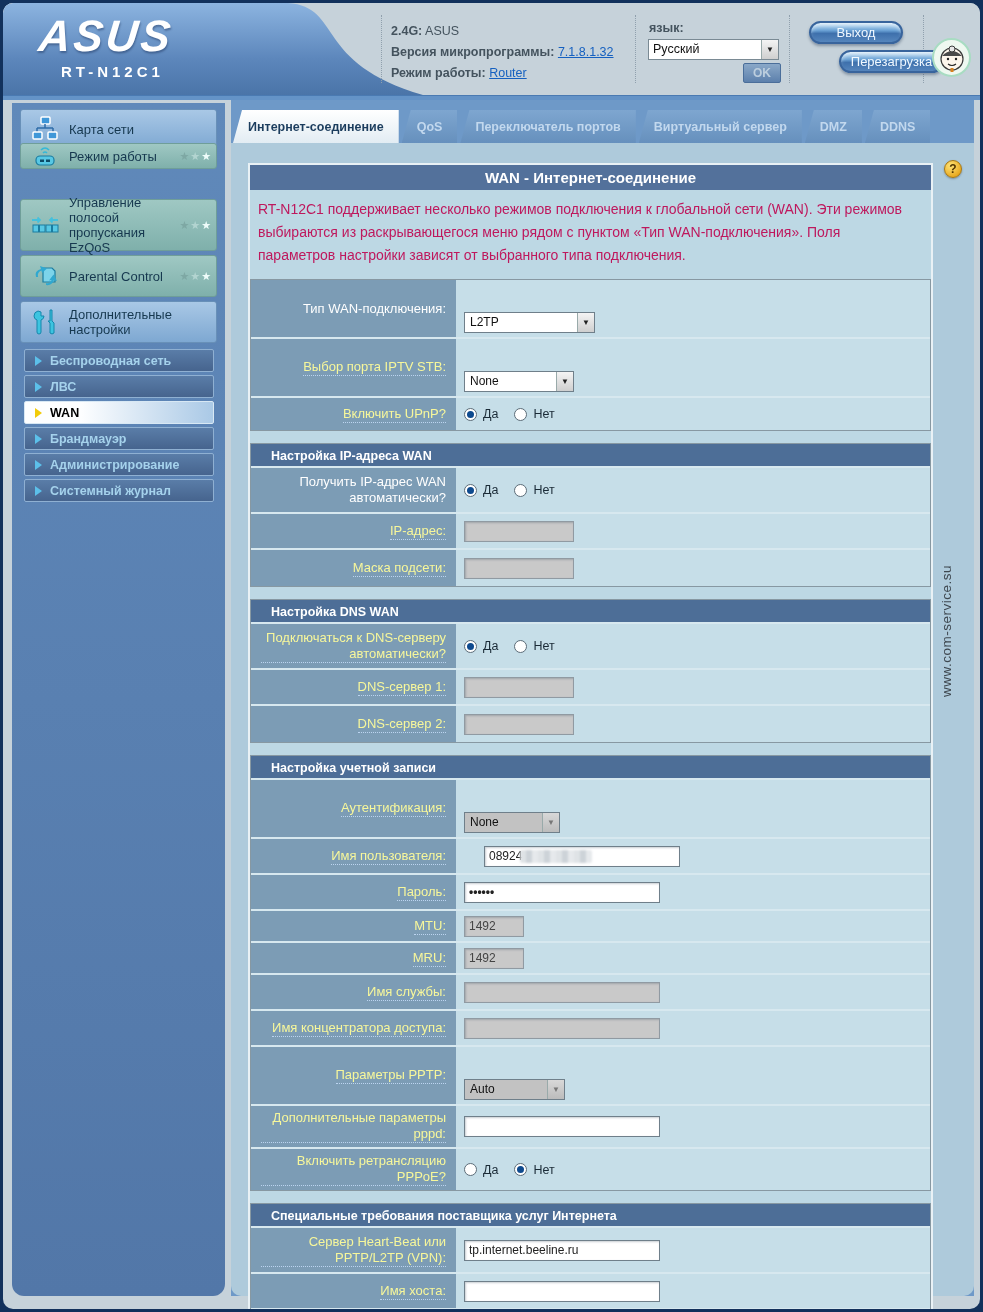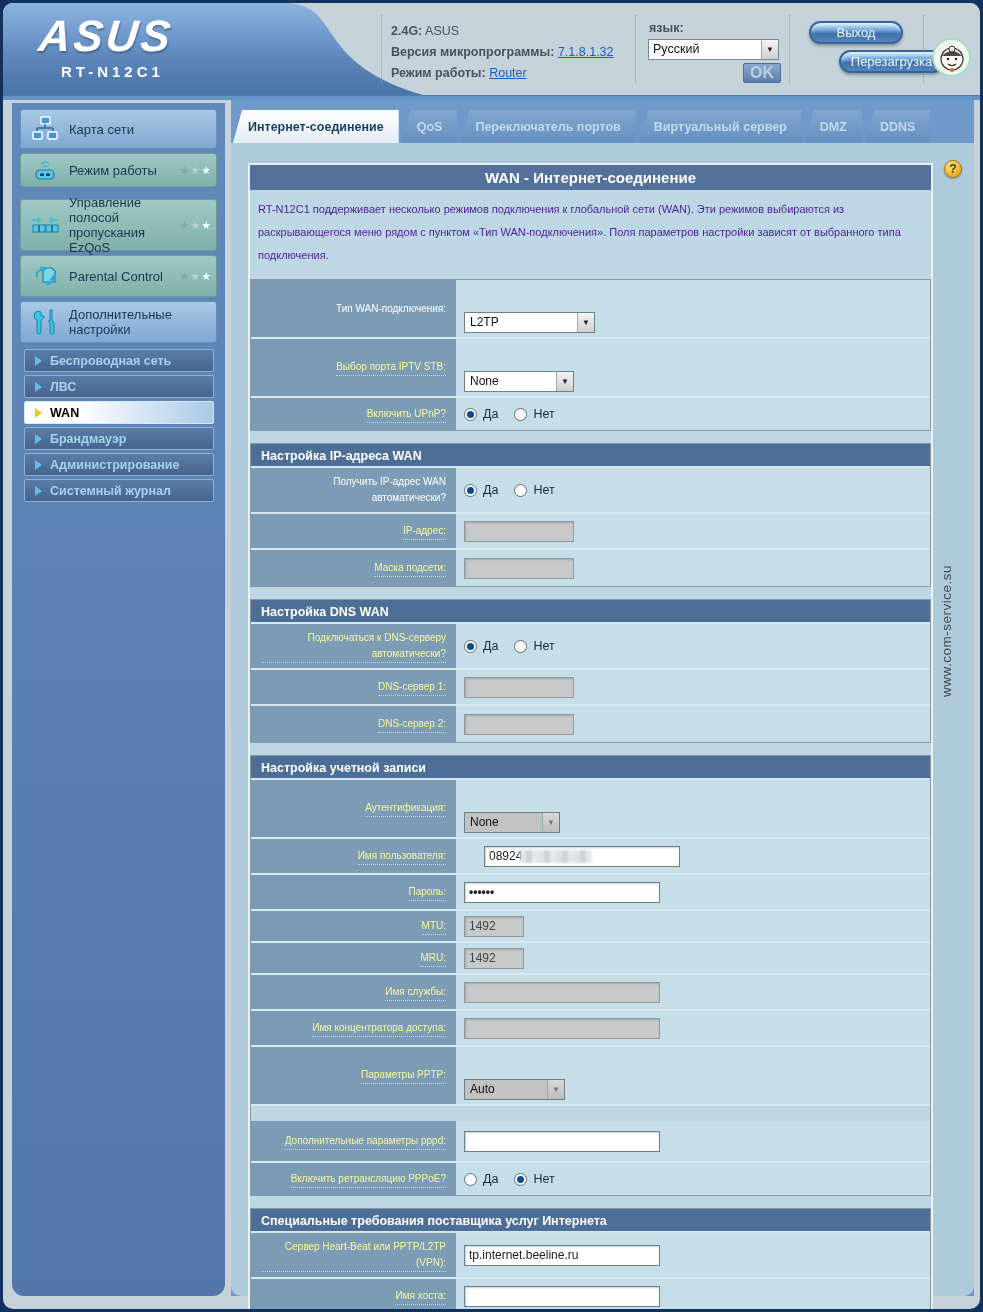--- a/index.html
+++ b/index.html
@@ -24,21 +24,21 @@
   .hinfo b { color:#44535e; }
   .hlink { color:#1560c0; text-decoration:underline; cursor:pointer; }
   .langlbl { position:absolute; left:646px; top:18px; font-size:12.5px; font-weight:bold; color:#44535e; }
   .langsel { position:absolute; left:645px; top:36px; width:131px; height:21px; display:flex;
     border:1px solid #7a8a94; background:#fff; }
   .langsel .txt { flex:1; font-size:12.5px; padding:2px 4px; color:#111; }
   .selbtn { width:17px; background:linear-gradient(180deg,#f4f4f4,#cfcfcf); border-left:1px solid #9aa;
     display:flex; align-items:center; justify-content:center; font-size:8px; color:#222; }
   .okbtn { position:absolute; left:740px; top:60px; width:38px; height:20px;
     background:linear-gradient(180deg,#8aa8c8,#5c80ac); border:1px solid #4a6e9a;
-    color:#bccede; font-size:16px; font-weight:bold; text-align:center; line-height:18px; border-radius:2px; }
+    color:#bccede; font-size:12px; font-weight:bold; text-align:center; line-height:18px; border-radius:2px; }
   .pill { position:absolute; height:23px; border-radius:13px; color:#f0f8ff; font-size:13px;
     text-align:center; border:2px solid #38649c;
     background:linear-gradient(180deg,#bcdcf4 0%,#68a0d4 40%,#3e70ac 55%,#5585bc 100%);
     box-shadow:0 2px 3px rgba(10,30,60,.35), inset 0 5px 5px -3px rgba(255,255,255,.75);
     line-height:19px; cursor:pointer; }
   .pill.logout { left:806px; top:18px; width:94px; }
   .pill.reboot { left:800px; top:47px; width:105px;margin-left:36px; }
   .avatar { position:absolute; left:929px; top:35px; width:39px; height:39px; border-radius:50%;
     background:#eef8f0; border:2px solid #a8dcc2; display:flex; align-items:center; justify-content:center; }
   .hbar { position:absolute; left:0; top:92px; width:977px; height:5px;
@@ -71,32 +71,32 @@
     color:#c2d8ee; background:linear-gradient(180deg,#7ea6d0,#6690bd); cursor:pointer;
     clip-path:polygon(9px 0, 100% 0, 100% 100%, 0 100%); }
   .tab.active { background:linear-gradient(180deg,#ffffff,#e2ecf3); color:#1c3d5e; }
   .panel { position:absolute; left:0; top:43px; width:743px; height:1153px;
     background:#aecadb; border-radius:0 0 10px 10px; }
 
   .inner { position:absolute; left:17px; top:20px; width:685px;
     background:#bdd8e4; border:2px solid #e9f1f5; padding:0 0 0 0; }
   .ptitle { height:25px; background:#53719b; color:#fff; font-size:15px; font-weight:bold;
     text-align:center; line-height:25px; }
-  .pdesc { padding:8px 10px 12px 8px; font-size:11px; color:#4c1d95; line-height:23px; }
+  .pdesc { padding:8px 10px 12px 8px; font-size:14px; color:#be185d; line-height:23px; }
 
   .section { margin:0 0 12px 0; border:1px solid #8798a2; }
   .sechead { height:24px; background:#4d6e97; color:#fff; font-size:12.5px; font-weight:bold;
-    line-height:24px; padding-left:10px; border-bottom:2px solid #d7e8ef; }
+    line-height:24px; padding-left:20px; border-bottom:2px solid #d7e8ef; }
   .frow { display:flex; border-bottom:2px solid #d7e8ef; min-height:32px; }
   .frow:last-child { border-bottom:none; }
   .frow.tall { min-height:46px; }
   .frow.r36 { min-height:36px; }
-  .frow.r42 { min-height:42px;margin-top:15px; }
+  .frow.r42 { min-height:42px; }
   .lcell { width:205px; flex:0 0 205px; background:#7c9cb5; display:flex; align-items:center;
-    justify-content:flex-end; text-align:right; padding:4px 10px; font-size:10px; line-height:16px; }
+    justify-content:flex-end; text-align:right; padding:4px 10px; font-size:13px; line-height:16px; }
   .vcell { flex:1; background:#c6dee8; display:flex; align-items:center; padding:4px 8px; gap:6px; }
   .lwhite { color:#fff; }
   .llink { color:#f7f79b; border-bottom:1px dotted #bcd4f0; cursor:pointer; }
 
   .inp { height:21px; border:1px solid #6f7f8a; background:#fff; font-size:12px; padding:0 4px;
     color:#222; box-shadow:inset 1px 1px 2px rgba(40,60,80,.25); font-family:inherit; }
   .inp.dis { background:#c9c9c9; border-color:#909aa2; color:#444; }
   .w195{width:196px;} .w110{width:110px;} .w60{width:60px;} .w92{width:92px;}
   .csel { display:flex; height:21px; border:1px solid #6f7f8a; background:#fff;margin-top:28px; }
   .csel .txt { font-size:12px; padding:2px 5px; color:#111; }
@@ -188,21 +188,21 @@
             <g stroke="#2e7cc0" stroke-width="1.5" fill="#3f97d8">
           <rect x="11" y="3" width="9" height="7" rx="1" stroke="#fff"></rect>
               <path d="M15 10 V14 M15 14 H7 M15 14 H23 M7 14 V18 M23 14 V18" fill="none" stroke="#2e6ca8"></path>
           <rect x="3" y="18" width="9" height="7" rx="1" stroke="#fff"></rect>
               <rect x="18" y="18" width="9" height="7" rx="1" stroke="#fff"></rect>
             </g>
           </svg>
       </span>
       <span class="mlabel">Карта сети</span>
     </div>
-    <div class="mitem teal" style="top:50px; height:34px">
+    <div class="mitem teal" style="top:40px; height:26px">
       <span class="micon">
         <svg width="32" height="30" viewBox="0 0 32 30">
             <g fill="none" stroke="#35b8d8" stroke-width="1.6">
           <path d="M12 9 Q16 5 20 9"></path>
               <path d="M14 12 Q16 10 18 12"></path>
             </g>
           <rect x="7" y="15" width="18" height="9" rx="4" fill="#58c8e4" stroke="#1a7ca0" stroke-width="1.2"></rect>
           <rect x="11" y="18.5" width="4" height="2.5" fill="#0c4a66"></rect>
             <rect x="17" y="18.5" width="4" height="2.5" fill="#0c4a66"></rect>
           </svg>

